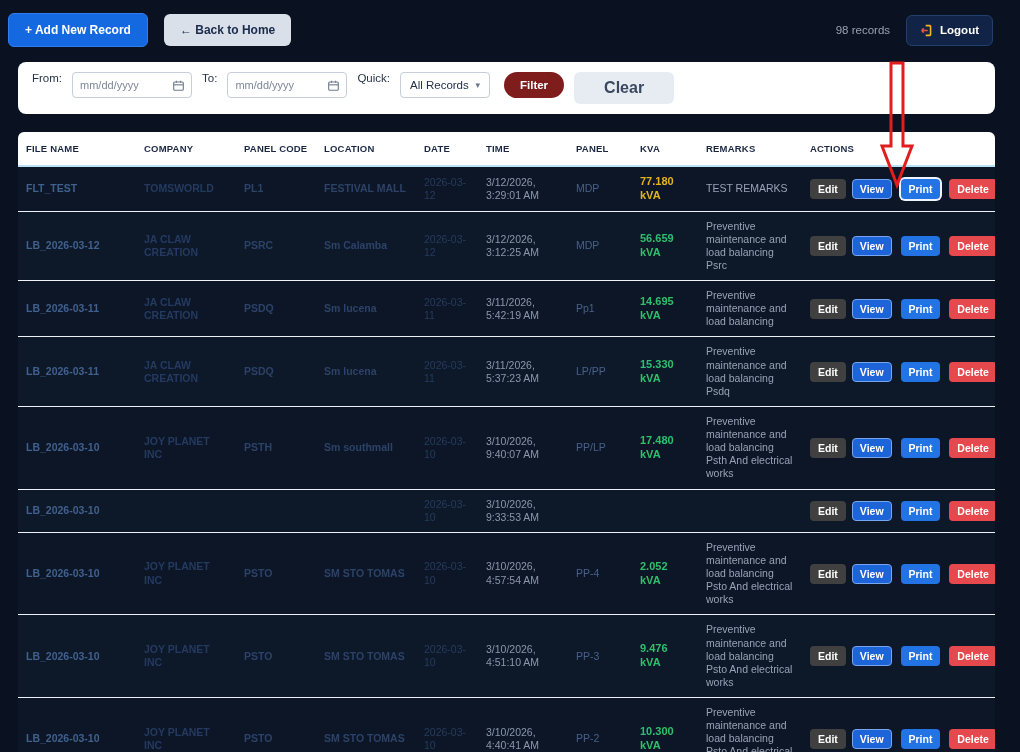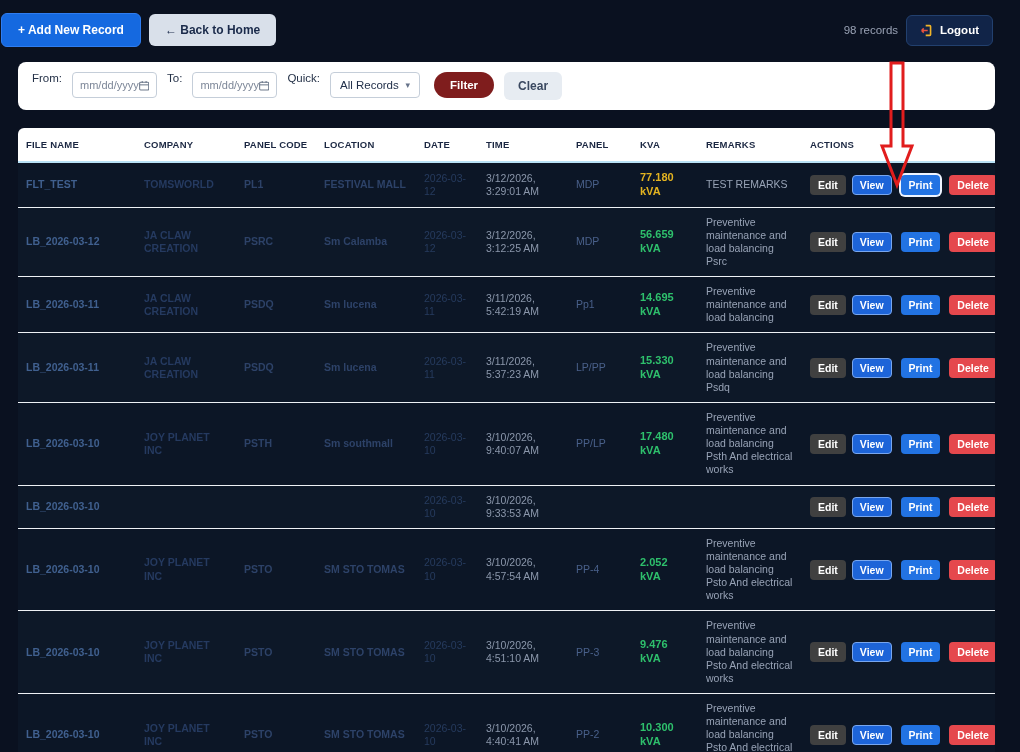--- a/index.html
+++ b/index.html
@@ -1,35 +1,35 @@
 <!DOCTYPE html>
 <html><head>
 <meta charset="utf-8">
 <style>
   *{margin:0;padding:0;box-sizing:border-box}
   html,body{width:1020px;height:752px}
   body{overflow:hidden;background:#0a1120;font-family:"Liberation Sans",sans-serif;position:relative}
 
   
-  .topbar{display:flex;align-items:center;gap:8px;padding:13px 27px 13px 1px;height:60px}
+  .topbar{display:flex;align-items:center;gap:16px;padding:13px 27px 13px 8px;height:60px}
   button{cursor:pointer}
   .btn-primary{background:#1569e0;color:#fff;font-weight:bold;font-size:12px;padding:9px 16px;border-radius:6px;border:1px solid #2f7df0}
   .btn-outline{background:#0c1b38;color:#4f8cf0;font-weight:bold;font-size:12px;padding:8px 15px;border-radius:6px;border:1.5px solid #2350b8;display:flex;align-items:center;gap:7px}
   .btn-light{background:#d9e0ea;color:#1a2a4a;font-weight:bold;font-size:12px;padding:9px 16px;border-radius:6px;border:none}
   .records{margin-left:auto;color:#98a1b3;font-size:11.5px}
   .btn-logout{background:#112448;border:1px solid #22406e;border-radius:6px;color:#fff;font-weight:bold;font-size:11.5px;padding:8px 13px;display:flex;align-items:center;gap:7px}
 
   
   .filter-bar{margin:2px 25px 0 18px;background:#fff;border-radius:8px;padding:10px 14px;display:flex;align-items:flex-start;gap:10px}
   .filter-label{color:#253248;font-size:11.5px}
-  .date-input{width:85px;height:26px;border:1px solid #c5ced9;border-radius:4px;display:flex;align-items:center;justify-content:space-between;padding:0 7px;color:#7d8798;font-size:11px;background:#fff;cursor:text}
+  .date-input{width:120px;height:26px;border:1px solid #c5ced9;border-radius:4px;display:flex;align-items:center;justify-content:space-between;padding:0 7px;color:#7d8798;font-size:11px;background:#fff;cursor:text}
   .quick-select{width:90px;height:26px;border:1px solid #c5ced9;border-radius:4px;display:flex;align-items:center;justify-content:space-between;padding:0 9px;color:#22304a;font-size:11.5px;background:#fff;cursor:pointer}
   .caret{color:#67738a;font-size:9px}
   .btn-filter{background:#7f1d1d;color:#fff;font-weight:bold;font-size:11.5px;padding:7px 16px;border-radius:13px;border:none;margin-left:4px}
-  .btn-clear{background:#e7ecf2;color:#3a4860;font-weight:bold;font-size:12px;padding:7px 14px;border-radius:6px;border:none}
+  .btn-clear{background:#e7ecf2;color:#3a4860;font-weight:bold;font-size:16px;padding:7px 30px;border-radius:6px;border:none}
 
   
   .table-wrap{margin:18px 25px 0 18px;border-radius:6px 6px 0 0;overflow:hidden}
   table{width:100%;border-collapse:collapse;table-layout:fixed}
   thead th{background:#ffffff;color:#1b2742;font-size:9.5px;font-weight:bold;text-align:left;padding:11px 8px;border-bottom:2px solid #b9e2f6;letter-spacing:.2px;white-space:nowrap;overflow:hidden}
   tbody td{padding:8px;font-size:10.5px;vertical-align:middle;border-bottom:1px solid #eef1f5;line-height:1.25;word-wrap:break-word}
   tbody tr{background:#0c1626}
   tbody tr:nth-child(even){background:#0d1828}
   .c-file{color:#40608f;font-weight:bold}
   .c-company{color:#253a60;font-weight:bold}

